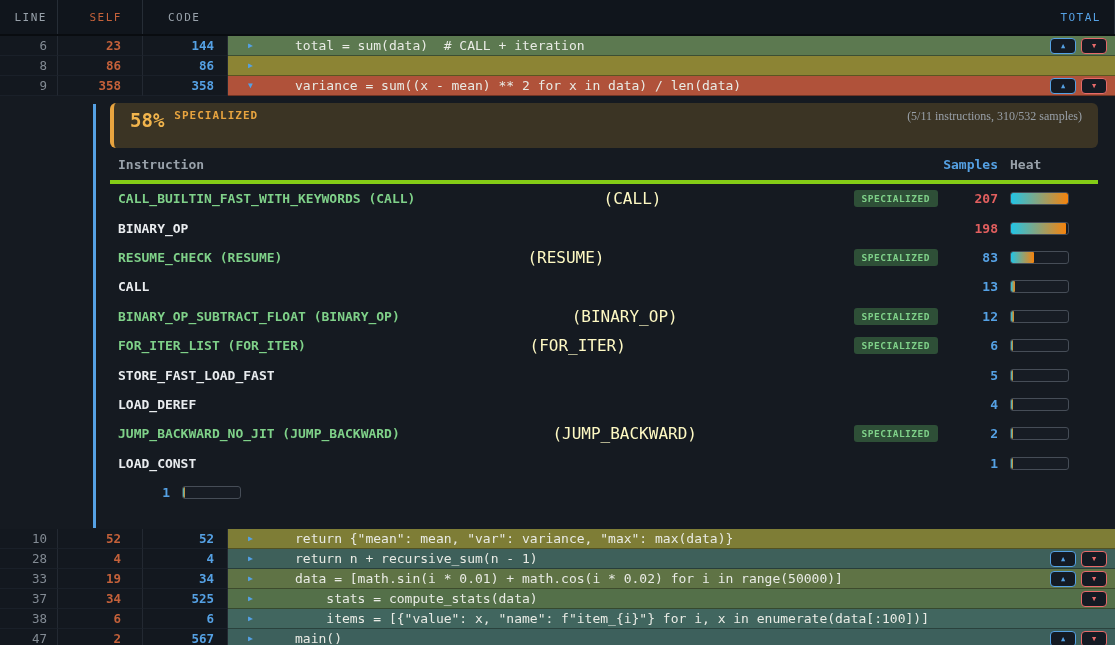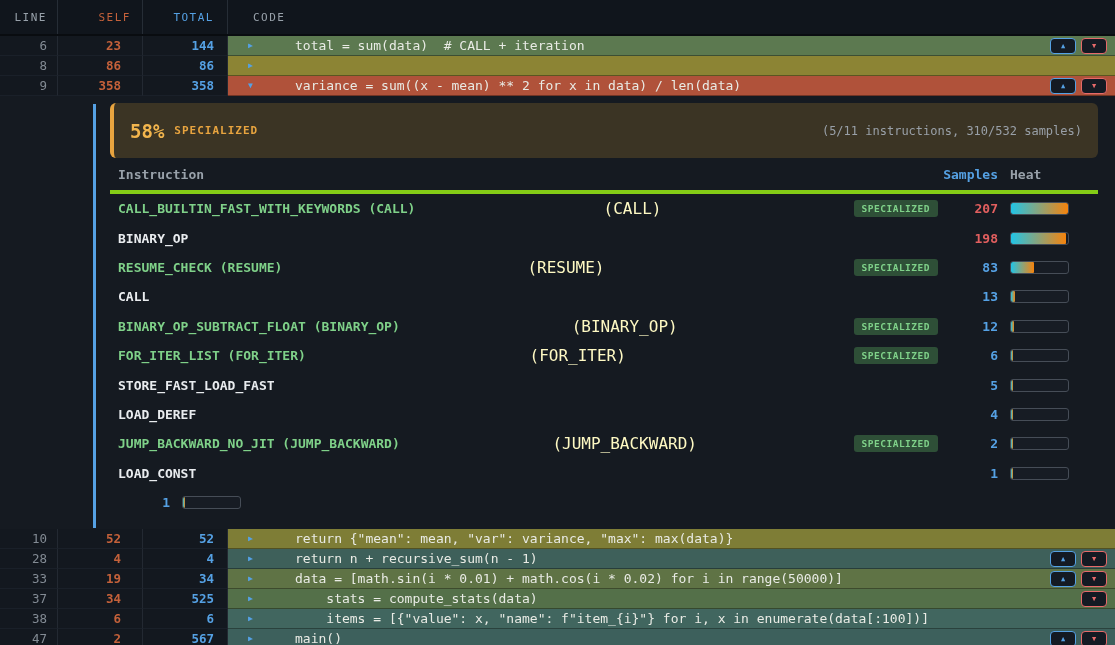--- a/index.html
+++ b/index.html
@@ -11,21 +11,21 @@
   }
 
   
   .hdr {
     display: flex; height: 36px; background: #10151c;
     border-bottom: 2px solid #090c10; align-items: center;
     font-size: 11px; font-weight: normal; letter-spacing: 1.5px; color: #98a1aa;
   }
   .hcell { height: 100%; display: flex; align-items: center; }
   .w-line  { width: 58px; justify-content: flex-end; padding-right: 10px; border-right: 1px solid #262d36; }
-  .w-self  { width: 85px; justify-content: flex-end; padding-right: 11px; border-right: 1px solid #262d36; color: #c4613a; }
+  .w-self  { width: 85px; justify-content: flex-end; padding-right: 20px; border-right: 1px solid #262d36; color: #c4613a; }
   .w-total { width: 85px; justify-content: flex-end; padding-right: 13px; border-right: 1px solid #262d36; color: #55a1e4; }
   .w-code  { flex: 1; padding-left: 25px; }
 
   
   .crow { display: flex; height: 20px; }
   .ncell {
     height: 100%; display: flex; align-items: center; justify-content: flex-end;
     background: #13181f; border-right: 1px solid #232932; border-bottom: 1px solid #1a2029;
     font-size: 12.5px;
   }
@@ -44,27 +44,27 @@
     display: flex; align-items: center; justify-content: center;
     font-size: 7px; font-family: inherit; padding: 0; cursor: pointer;
   }
   .bup { border: 1.5px solid #55a1e4; color: #55a1e4; }
   .bdn { border: 1.5px solid #e66a6a; color: #e66a6a; }
 
   
   .expanded { position: relative; height: 426px; background: #151a21; }
   .vline { position: absolute; left: 93px; top: 1px; width: 3px; height: 424px; background: #55a1e4; }
   .alert {
-    margin: 7px 17px 0 110px; height: 55px; background: #3b3424;
+    margin: 7px 17px 0 110px; height: 45px; background: #3b3424;
     border-left: 4px solid #e8a43f; border-radius: 6px;
-    display: flex; align-items: center; padding: 12px 16px;
+    display: flex; padding: 6px 16px;
   }
   .pct { font-size: 19px; font-weight: bold; color: #f2b54d; }
   .pctlabel { font-size: 11px; font-weight: bold; color: #e8a43f; margin-left: 10px; letter-spacing: 1px; }
-  .note { margin-left: auto; font-size: 12px; color: #99a0a8; }
+  .note { margin-left: auto; font-size: 12px; color: #99a0a8; font-family: Liberation Serif, serif; }
 
   .itab { margin: 0 17px 0 110px; }
   .itab-hdr {
     display: flex; align-items: center; height: 36px;
     border-bottom: 4px solid #84cc16; font-size: 13px; font-weight: bold; color: #98a1aa;
   }
   .ih-name { flex: 1; padding-left: 8px; }
   .ih-samples { width: 60px; text-align: right; color: #55a1e4; }
   .ih-heat { width: 59px; margin-left: 12px; margin-right: 29px; }
 
@@ -86,22 +86,22 @@
   }
   .i-fill { height: 100%; min-width: 2px; border-radius: 1px;
     background: linear-gradient(90deg, #22c4e6, #f5830d); }
 </style>
 </head>
 <body>
 
 <div class="hdr">
   <div class="hcell w-line">LINE</div>
   <div class="hcell w-self">SELF</div>
+  <div class="hcell w-code">CODE</div>
   <div class="hcell w-total">TOTAL</div>
-  <div class="hcell w-code">CODE</div>
 </div>
 
 <div class="crow">
   <div class="ncell c-line">6</div>
   <div class="ncell c-self">23</div>
   <div class="ncell c-total">144</div>
   <div class="c-code" style="background: rgb(92, 121, 80);">
     <span class="arrow">▶</span>
     <span class="codetext">total = sum(data)  # CALL + iteration</span>
     <span class="btns">

